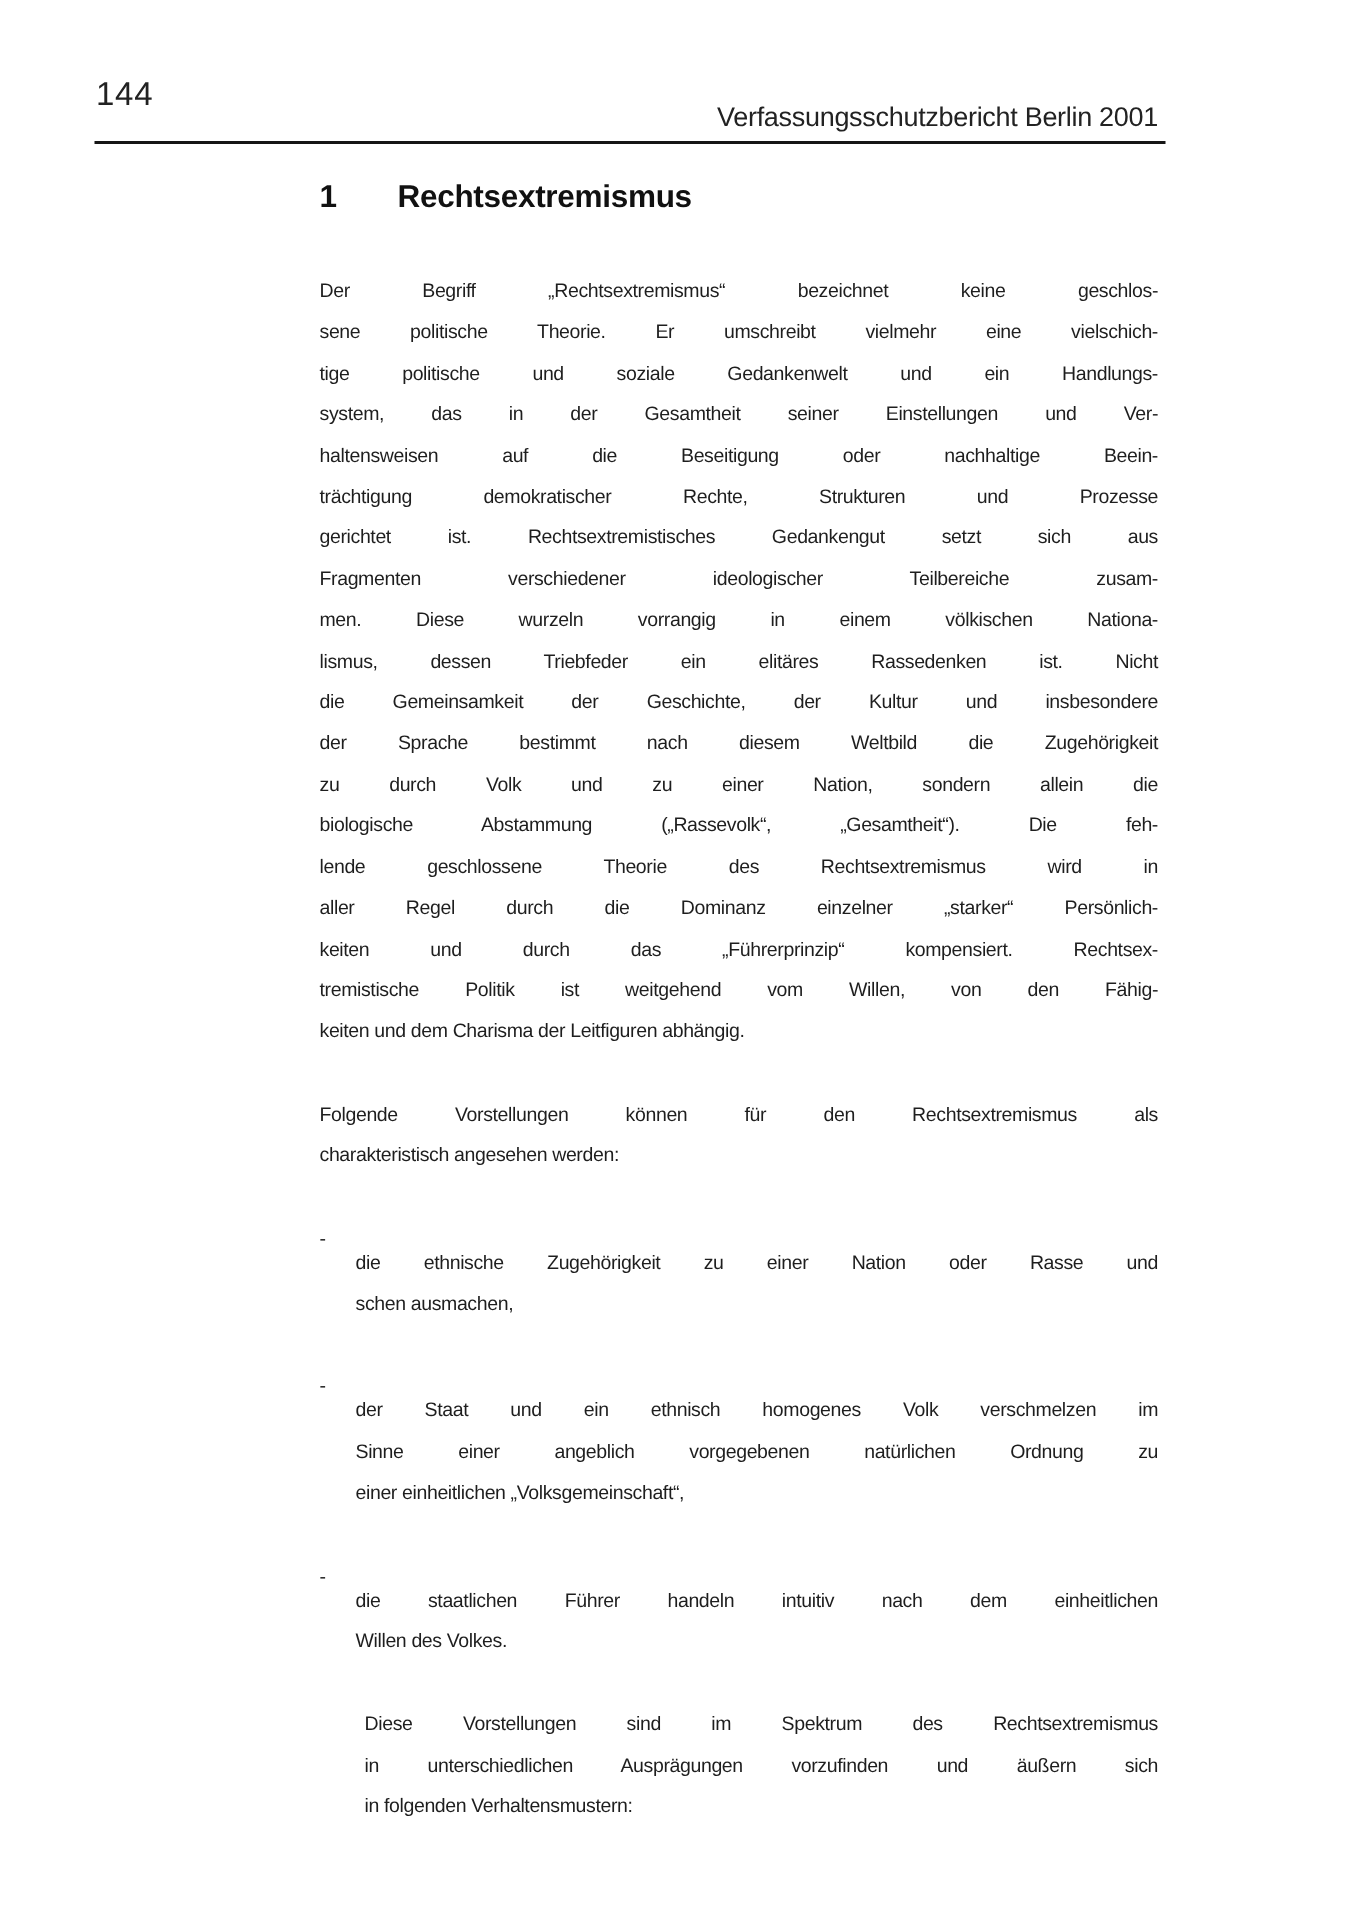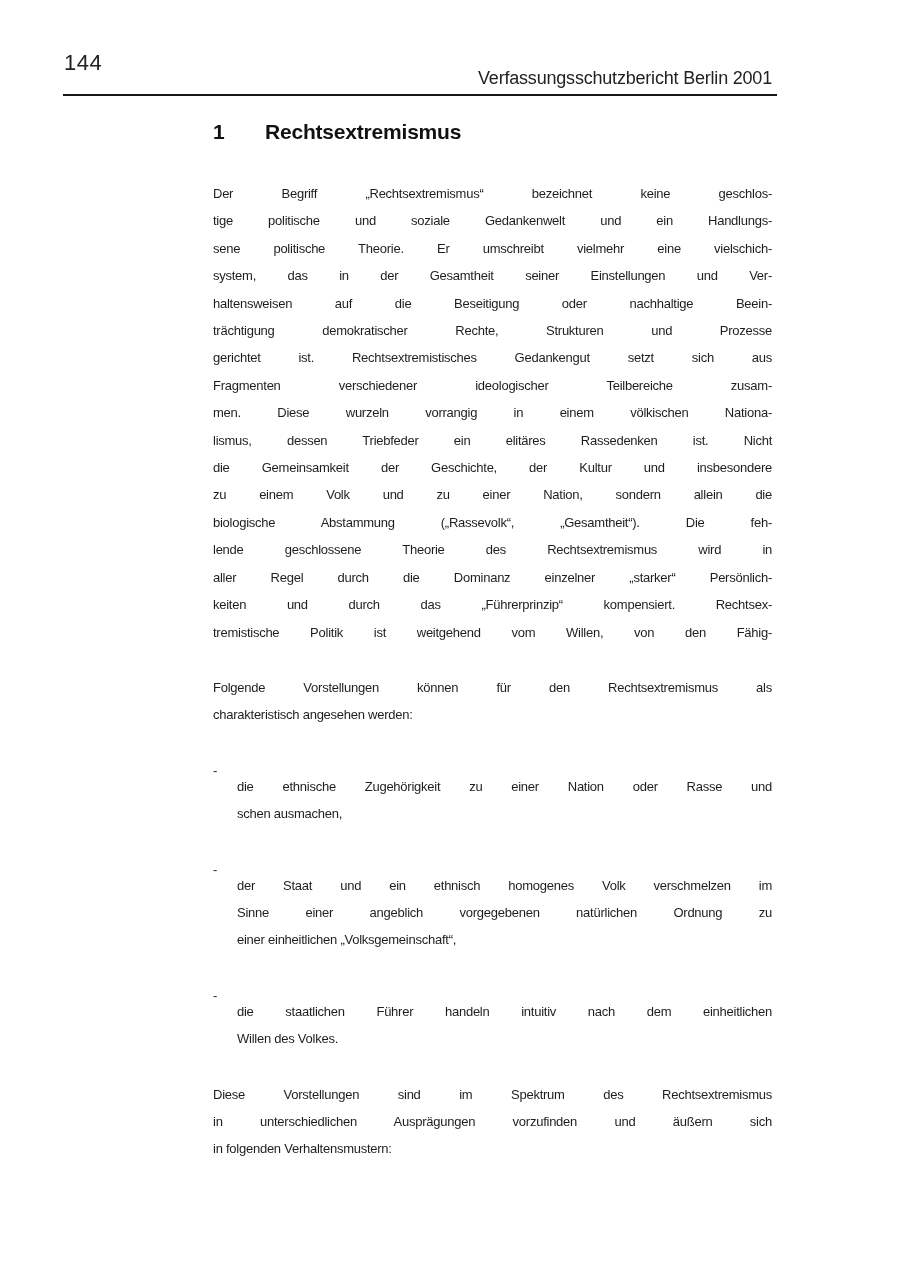--- a/index.html
+++ b/index.html
@@ -56,21 +56,21 @@
     color: #111;
   }
   .heading-number { flex: 0 0 52px; }
 
   .block {
     margin: 0 0 28px 0;
     font-size: 13px;
     line-height: 27.4px;
     letter-spacing: -0.25px;
   }
-  .block:last-child { margin-bottom: 0; }
+  .block:last-child { margin-bottom: 0; margin-left: 30px; }
 
   .bullet { display: flex; }
   .bullet .marker { flex: 0 0 24px; }
   .bullet .lines { flex: 1; min-width: 0; margin-top: 16px; }
 
   .line {
     text-align: justify;
     -moz-text-align-last: justify;
     text-align-last: justify;
     white-space: normal;
@@ -93,36 +93,38 @@
 
   <div class="content">
     <div class="heading">
       <span class="heading-number">1</span>
       <span class="heading-title">Rechtsextremismus</span>
     </div>
 
     <div>
         <div class="block">
           <div class="line">Der Begriff „Rechtsextremismus“ bezeichnet keine geschlos-</div>
+          <div class="line">sene politische Theorie. Er umschreibt vielmehr eine vielschich-</div>
           <div class="line">tige politische und soziale Gedankenwelt und ein Handlungs-</div>
-          <div class="line">sene politische Theorie. Er umschreibt vielmehr eine vielschich-</div>
           <div class="line">system, das in der Gesamtheit seiner Einstellungen und Ver-</div>
           <div class="line">haltensweisen auf die Beseitigung oder nachhaltige Beein-</div>
           <div class="line">trächtigung demokratischer Rechte, Strukturen und Prozesse</div>
           <div class="line">gerichtet ist. Rechtsextremistisches Gedankengut setzt sich aus</div>
           <div class="line">Fragmenten verschiedener ideologischer Teilbereiche zusam-</div>
           <div class="line">men. Diese wurzeln vorrangig in einem völkischen Nationa-</div>
           <div class="line">lismus, dessen Triebfeder ein elitäres Rassedenken ist. Nicht</div>
           <div class="line">die Gemeinsamkeit der Geschichte, der Kultur und insbesondere</div>
-          <div class="line">zu einem Volk und zu einer Nation, sondern allein die</div>
+          <div class="line">der Sprache bestimmt nach diesem Weltbild die Zugehörigkeit</div>
+          <div class="line">zu durch Volk und zu einer Nation, sondern allein die</div>
           <div class="line">biologische Abstammung („Rassevolk“, „Gesamtheit“). Die feh-</div>
           <div class="line">lende geschlossene Theorie des Rechtsextremismus wird in</div>
           <div class="line">aller Regel durch die Dominanz einzelner „starker“ Persönlich-</div>
           <div class="line">keiten und durch das „Führerprinzip“ kompensiert. Rechtsex-</div>
           <div class="line">tremistische Politik ist weitgehend vom Willen, von den Fähig-</div>
+          <div class="line last">keiten und dem Charisma der Leitfiguren abhängig.</div>
         </div>
         <div class="block">
           <div class="line">Folgende Vorstellungen können für den Rechtsextremismus als</div>
           <div class="line last">charakteristisch angesehen werden:</div>
         </div>
         <div class="block bullet">
           <span class="marker">-</span>
           <div class="lines">
             <div class="line">die ethnische Zugehörigkeit zu einer Nation oder Rasse und</div>
             <div class="line last">schen ausmachen,</div>

